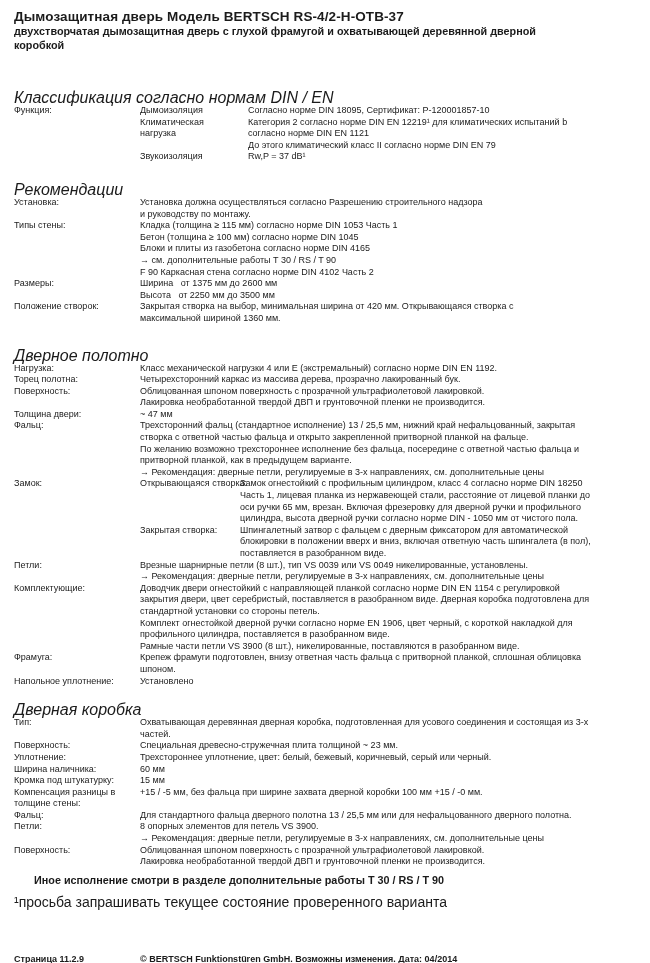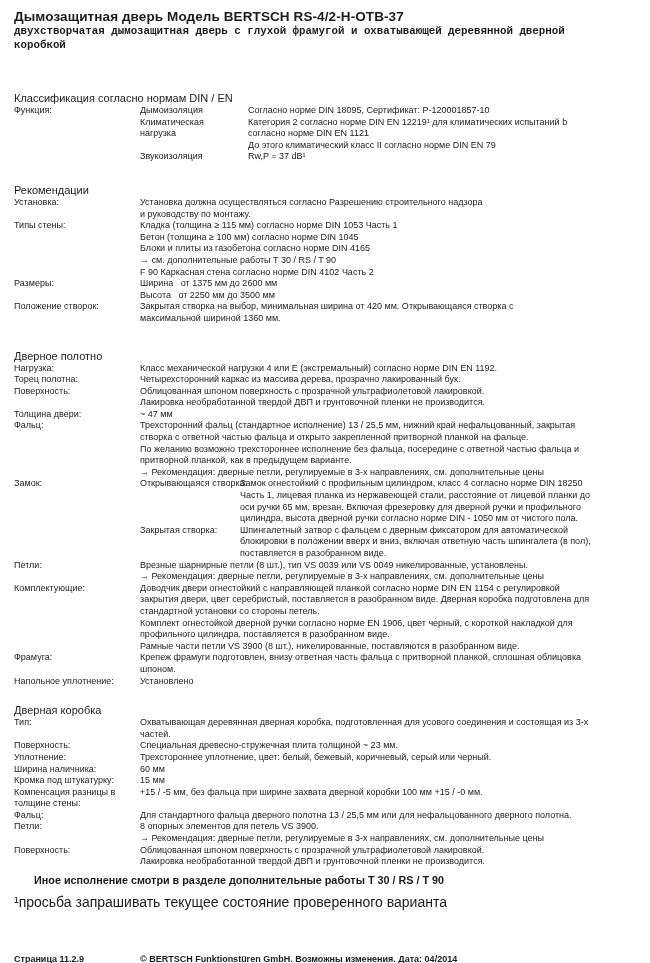--- a/index.html
+++ b/index.html
@@ -15,26 +15,26 @@
   .page-title {
     font-size: 13.5px;
     line-height: 17px;
     font-weight: bold;
     letter-spacing: 0.1px;
   }
   .page-subtitle .line {
     font-size: 10.8px;
     line-height: 13.5px;
     font-weight: bold;
-    font-family: Liberation Mono, monospace;
   }
   .section-heading {
-    font-size: 11px;
+    font-size: 16px;
     line-height: 14px;
     font-weight: normal;
+    font-style: italic;
   }
   .section-body { font-size: 9px; line-height: 11.6px; }
   .row { display: flex; align-items: flex-start; }
   .col-label { width: 126px; flex: 0 0 126px; }
   .col-sub   { flex: 0 0 auto; }
   .col-content { flex: 1 1 auto; min-width: 0; }
   .line { white-space: pre; font-size: 9px; line-height: 11.6px; }
   .section-classification { margin-top: 39px; }
   .section-recommendations { margin-top: 20px; }
   .section-door-leaf { margin-top: 24px; }

